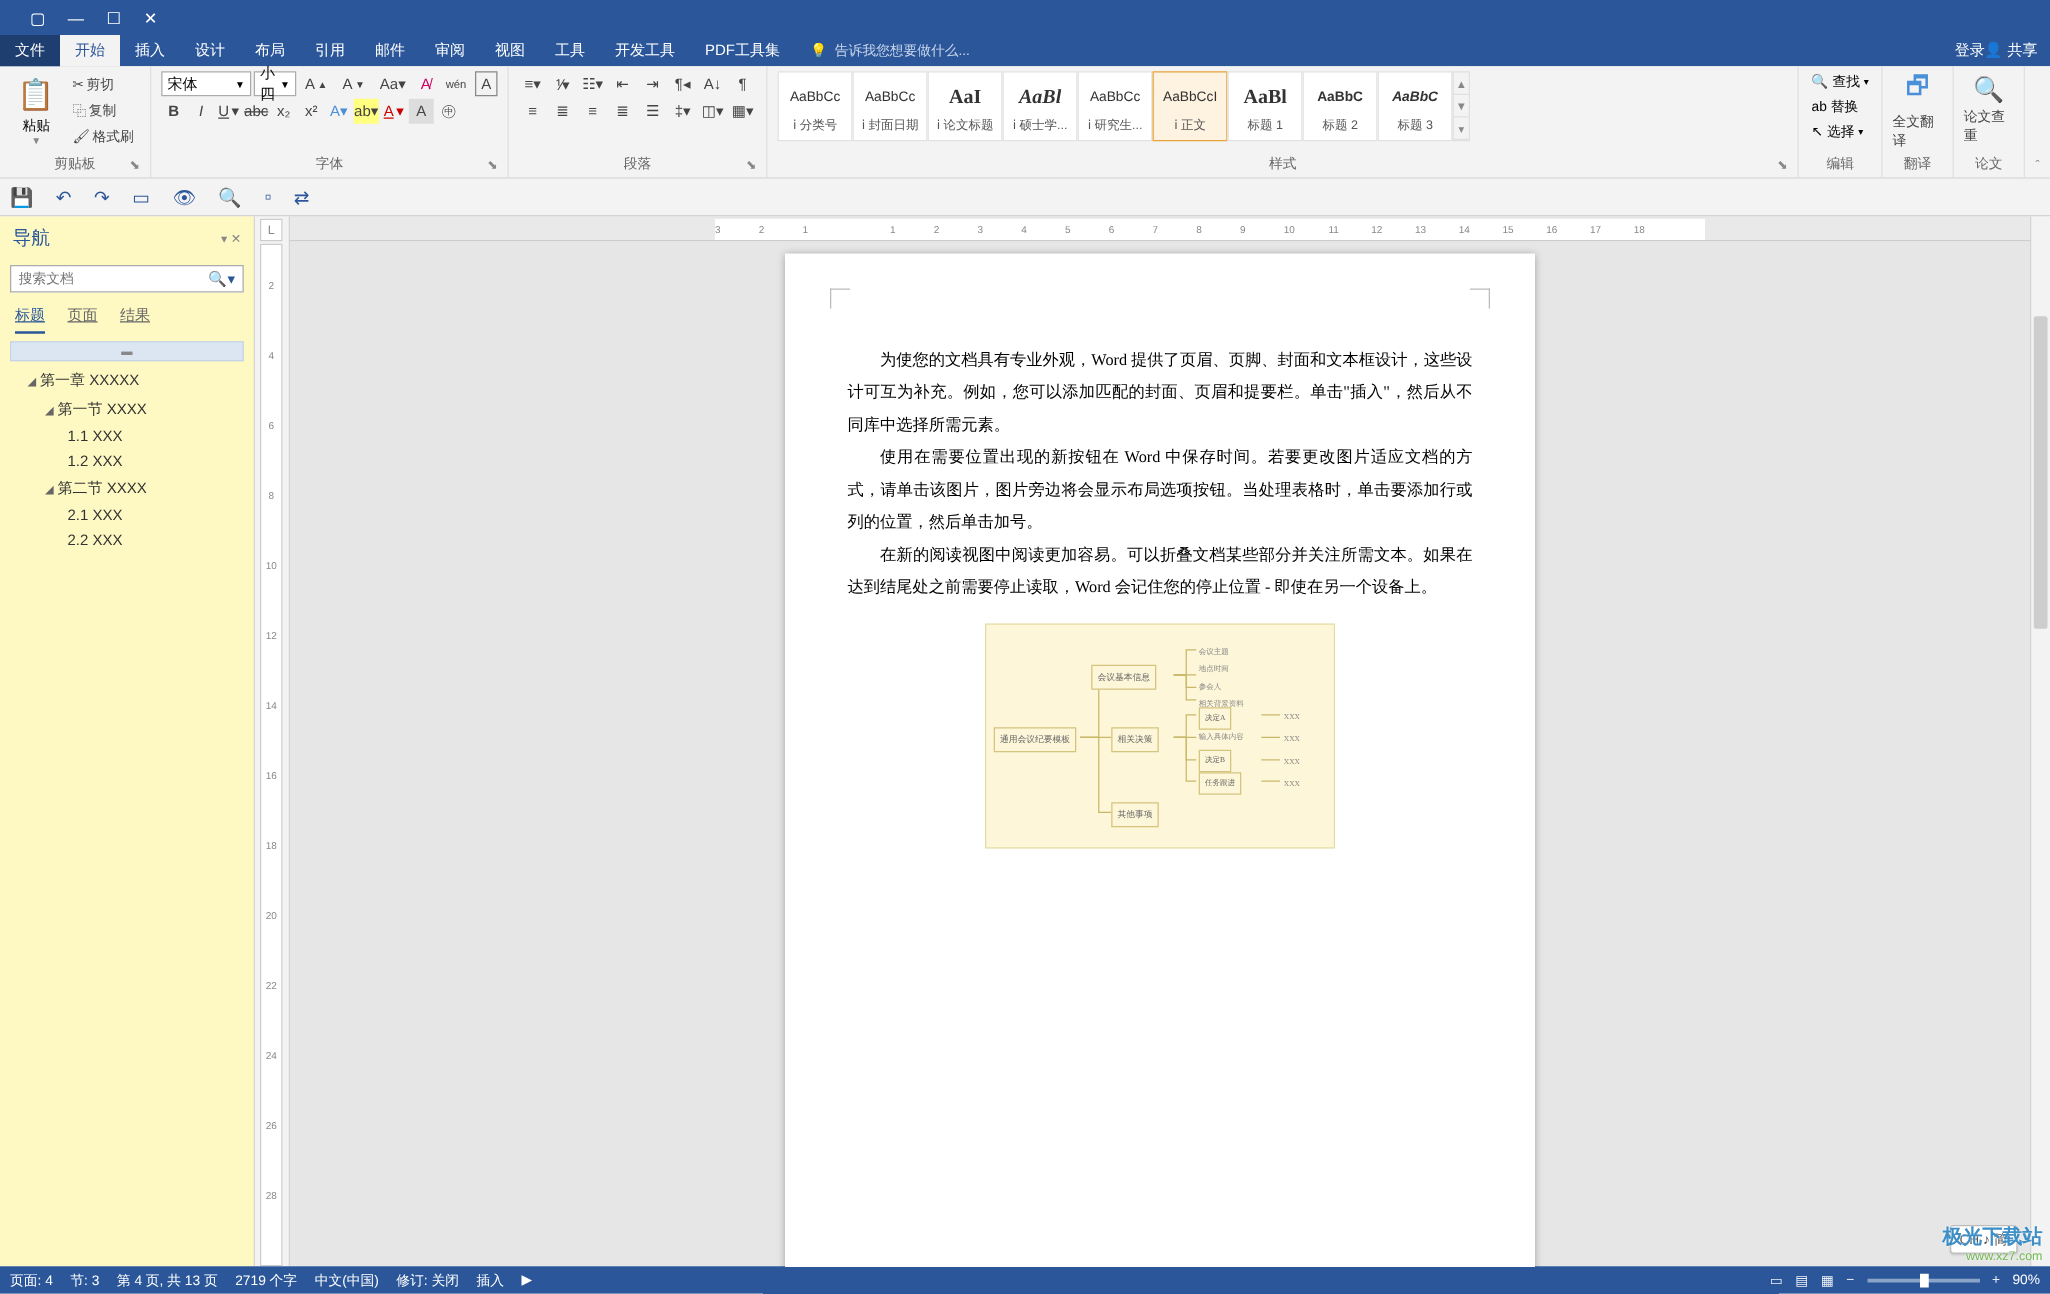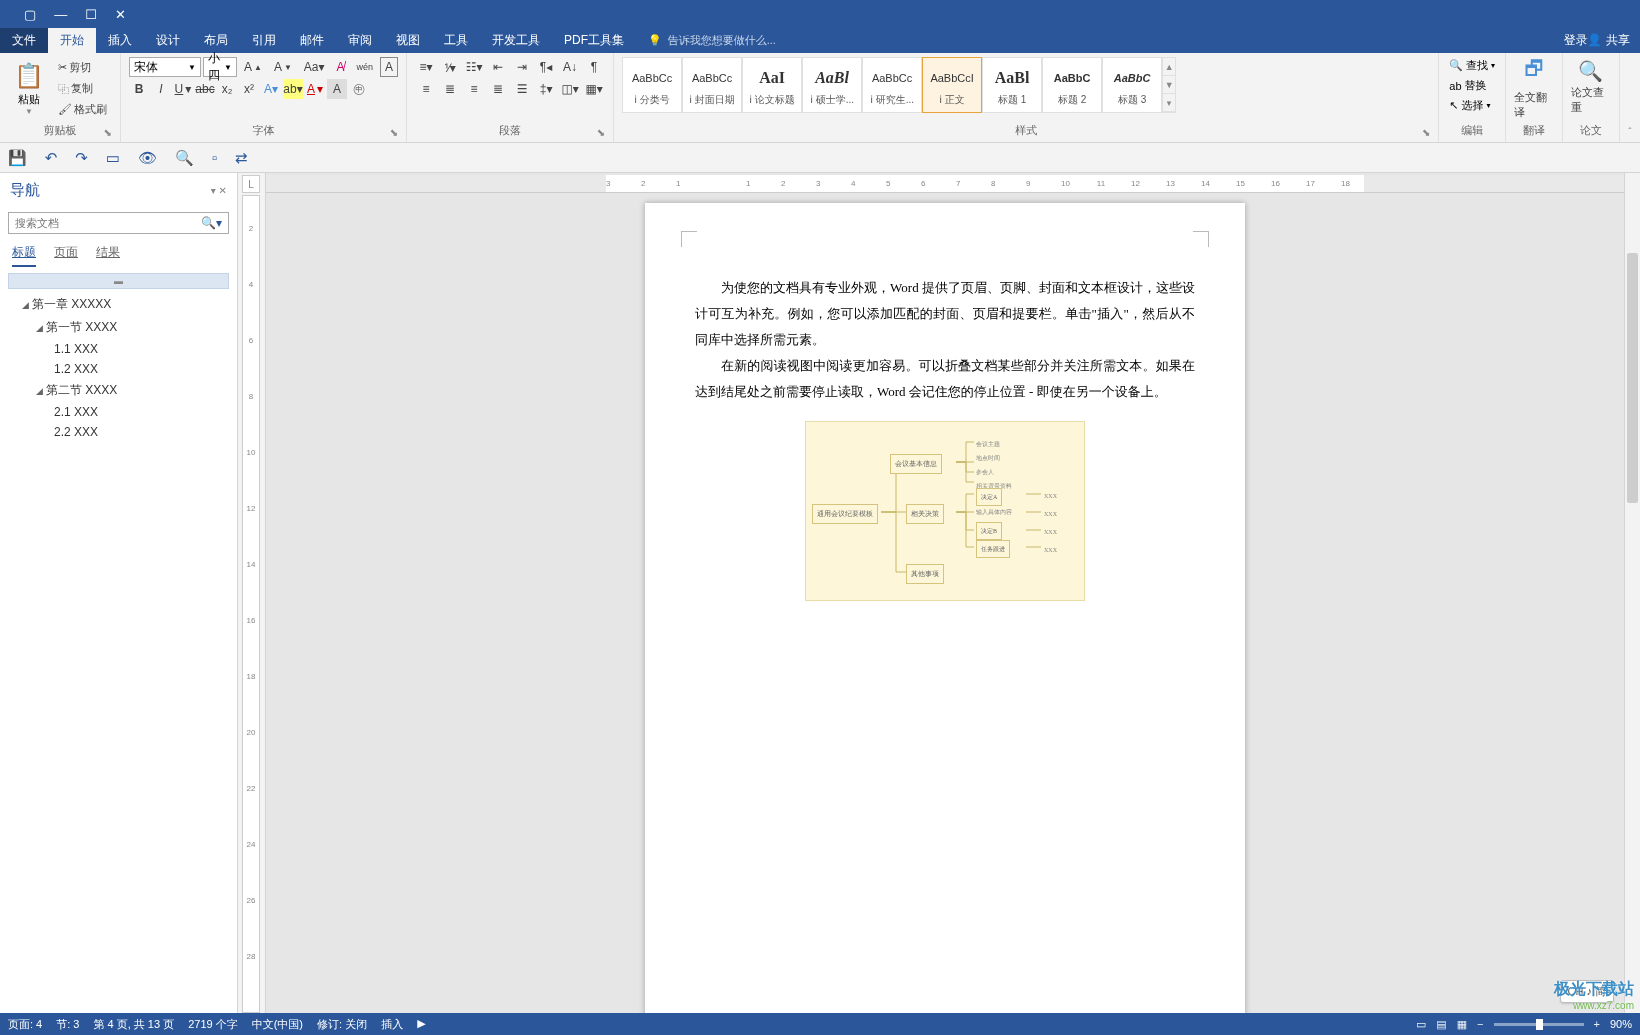--- a/index.html
+++ b/index.html
@@ -64,21 +64,21 @@
 .edit-row { font-size: 11px; display: flex; align-items: center; gap: 3px; cursor: pointer; padding: 1px 2px; }
 
 
 .qat-row { height: 30px; background: #f3f3f3; border-bottom: 1px solid #d4d4d4; display: flex; align-items: center; padding-left: 8px; gap: 18px; }
 .qat-row .qat-btn { color: #2b579a; font-size: 15px; cursor: pointer; }
 
 
 .main-area { display: flex; height: calc(100% - 28px - 25px - 90px - 30px - 22px); overflow: hidden; }
 
 
-.nav-pane { width: 238px; background: #ffffff; border-right: 1px solid #d4d4d4; display: flex; flex-direction: column; }
+.nav-pane { width: 204px; background: #fef9c3; border-right: 1px solid #d4d4d4; display: flex; flex-direction: column; }
 .nav-title { padding: 8px 10px; font-size: 15px; color: #2b579a; display: flex; align-items: center; justify-content: space-between; }
 .nav-title .controls { font-size: 10px; color: #888; }
 .nav-search { margin: 4px 8px; border: 1px solid #ababab; background: #fff; height: 22px; display: flex; align-items: center; padding: 0 6px; }
 .nav-search input { border: none; outline: none; flex: 1; font-size: 11px; }
 .nav-search .search-ico { color: #2b579a; }
 .nav-tabs { display: flex; gap: 18px; padding: 6px 12px 0 12px; font-size: 12px; }
 .nav-tabs .nt { cursor: pointer; padding-bottom: 4px; color: #666; text-decoration: underline; }
 .nav-tabs .nt.active { color: #2b579a; border-bottom: 2px solid #2b579a; }
 .nav-tree-top { height: 16px; background: #dce6f2; margin: 6px 8px 2px 8px; border: 1px solid #c5d3e6; display: flex; align-items: center; justify-content: center; color: #888; font-size: 9px; cursor: pointer; }
 .nav-tree { padding: 2px 8px; font-size: 12px; color: #333; }
@@ -469,20 +469,21 @@
             <span style="width: 10px;">16</span>
             <span style="width: 10px;">17</span>
             <span style="width: 10px;">18</span>
           </div>
       </div>
       <div class="doc-canvas">
         <div class="page">
           <div class="corner tl"></div>
           <div class="corner tr"></div>
           <p>为使您的文档具有专业外观，Word 提供了页眉、页脚、封面和文本框设计，这些设计可互为补充。例如，您可以添加匹配的封面、页眉和提要栏。单击"插入"，然后从不同库中选择所需元素。</p>
+          <p>使用在需要位置出现的新按钮在 Word 中保存时间。若要更改图片适应文档的方式，请单击该图片，图片旁边将会显示布局选项按钮。当处理表格时，单击要添加行或列的位置，然后单击加号。</p>
           <p>在新的阅读视图中阅读更加容易。可以折叠文档某些部分并关注所需文本。如果在达到结尾处之前需要停止读取，Word 会记住您的停止位置 - 即使在另一个设备上。</p>
           <div class="diagram">
             <div class="diagram-box">
               <svg width="280" height="180">
                 <g stroke="#c8b86a" stroke-width="1" fill="none">
                   <path d="M 75 90 h 15 V 40 h 10"></path>
                     <path d="M 75 90 h 25"></path>
                     <path d="M 75 90 h 15 V 150 h 10"></path>
                   <path d="M 150 40 h 10 V 20 h 8"></path>
                     <path d="M 150 40 h 18"></path>

